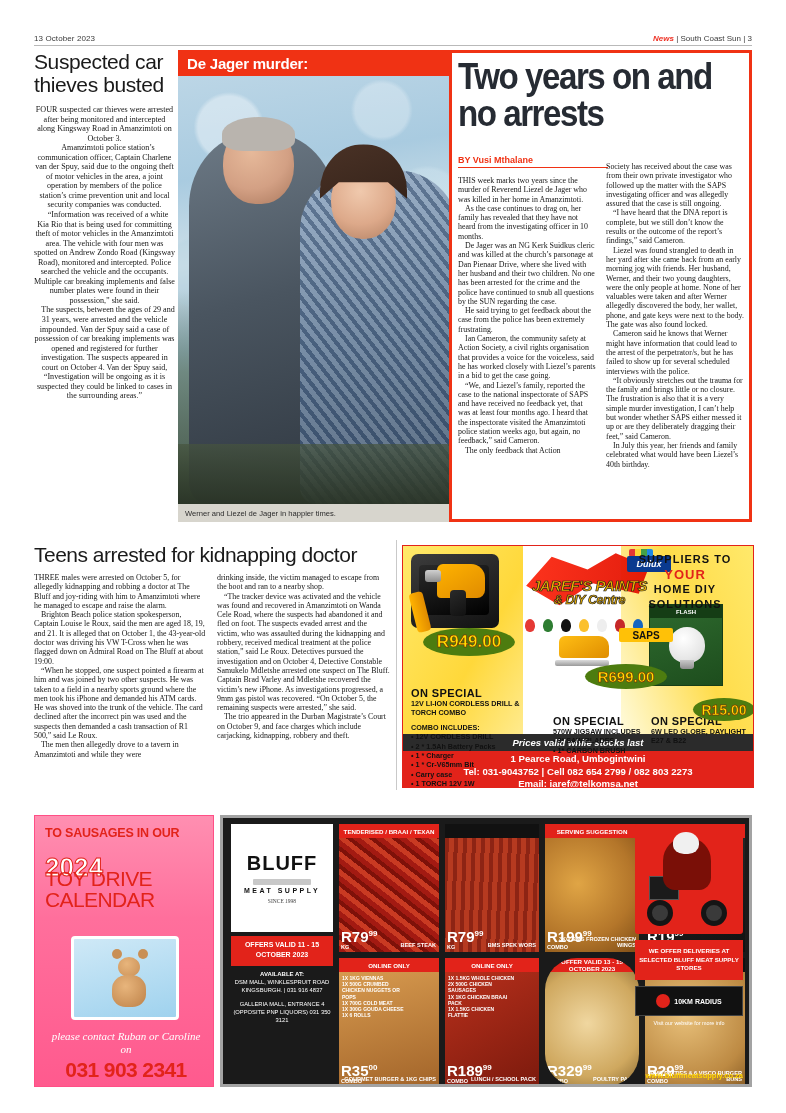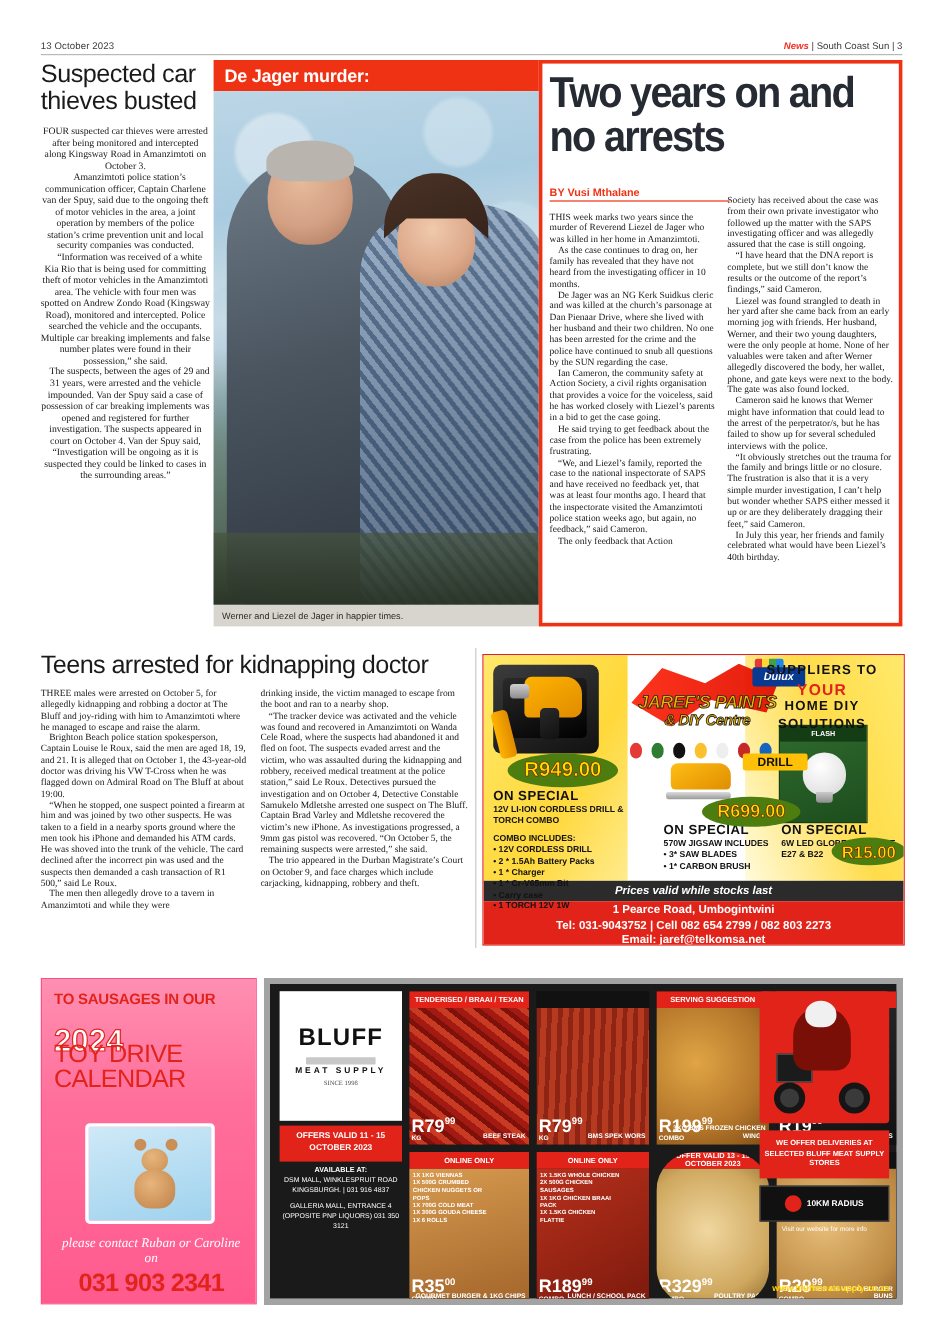--- a/index.html
+++ b/index.html
@@ -213,21 +213,21 @@
     background: linear-gradient(160deg,#2f6b2f,#1d4d1d); border: 1px solid #173d17; z-index: 3; }
   .globe-box .ghdr { height: 13px; background: #153d15; color: #fff;
     font-family:"Liberation Sans",sans-serif; font-weight:bold; font-size: 6px;
     display:flex; align-items:center; justify-content:center; }
   .globe-box .bulb { position: absolute; left: 19px; top: 22px; width: 36px; height: 36px;
     background: radial-gradient(circle at 40% 32%, #fff, #e7e7e7 62%, #cfcfcf 100%);
     border-radius: 50% 50% 46% 46%; }
   .globe-box .bulb::after { content:""; position:absolute; left:11px; top:33px; width:14px; height:9px;
     background: linear-gradient(#c9c9c9,#8e8e8e); border-radius: 0 0 3px 3px; }
 
-  .spec-blk { position: absolute; font-family: "Liberation Sans", sans-serif; color: #111; z-index: 5; }
+  .spec-blk { position: absolute; font-family: "Liberation Sans", sans-serif; color: #111; z-index: 5; margin-top: 29px; }
   .spec-blk .ttl { font-weight: bold; font-size: 11px; letter-spacing: .4px; }
   .spec-blk .sub { font-weight: bold; font-size: 7.2px; line-height: 9.4px; }
   .spec-blk .li { font-weight: bold; font-size: 7.2px; line-height: 9.4px; }
   .s1 { left: 8px; top: 112px; width: 130px; }
   .s2 { left: 150px; top: 140px; width: 120px; }
   .s3 { left: 248px; top: 140px; width: 104px; }
 
   .jaref-strip {
     position: absolute; left: 0; top: 188px; width: 100%; height: 17px; background: #2b2b2b;
     color: #fff; font-family: "Liberation Sans", sans-serif; font-style: italic; font-weight: bold;
@@ -266,21 +266,21 @@
   .toyad .l3 { position:absolute; left:12px; top:214px; width:158px; text-align:center;
     font-family:"Liberation Serif",serif; font-style:italic; color:#ffffff;
     font-size:11px; line-height:13px; }
   .toyad .phone { position:absolute; left:6px; bottom:4px; width:170px; text-align:center;
     font-family:"Liberation Sans",sans-serif; font-weight:bold; color:#e2231a;
     font-size:21px; letter-spacing:-.6px; }
 
   
   .bluff {
     position: absolute; left: 220px; top: 815px; width: 532px; height: 272px;
-    background: #1a1a1a; overflow: hidden; border: 5px solid #a3a3a3;
+    background: #1a1a1a; overflow: hidden; border: 3px solid #a3a3a3;
   }
   .bluff-logo { position:absolute; left:8px; top:6px; width:102px; height:108px;
     background:#fff; display:flex; flex-direction:column; align-items:center; justify-content:center; }
   .bluff-logo .bl1 { font-family:"Liberation Sans",sans-serif; font-weight:bold;
     font-size:20px; color:#111; letter-spacing:1px; }
   .bluff-logo .bl2 { font-family:"Liberation Sans",sans-serif; font-weight:bold;
     font-size:7px; color:#111; letter-spacing:2.5px; margin-top:2px; }
   .bluff-logo .bl3 { font-family:"Liberation Serif",serif; font-size:5.5px; color:#444; margin-top:4px; }
   .bluff-logo .knife { width:58px; height:6px; background:#c8c8c8; border-radius:1px; margin-top:4px; }
 
@@ -376,22 +376,22 @@
   </div>
   <div class="caption">Werner and Liezel de Jager in happier times.</div>
 
   <div class="dj-frame"></div>
   <h1 class="dj-head">Two years on and no arrests</h1>
   <div class="dj-byline">BY Vusi Mthalane</div>
   <div class="dj-col-a">
       <p class="first">THIS week marks two years since the murder of Reverend Liezel de Jager who was killed in her home in Amanzimtoti.</p>
       <p>As the case continues to drag on, her family has revealed that they have not heard from the investigating officer in 10 months.</p>
       <p>De Jager was an NG Kerk Suidkus cleric and was killed at the church’s parsonage at Dan Pienaar Drive, where she lived with her husband and their two children. No one has been arrested for the crime and the police have continued to snub all questions by the SUN regarding the case.</p>
+      <p>He said trying to get feedback about the case from the police has been extremely frustrating.</p>
       <p>Ian Cameron, the community safety at Action Society, a civil rights organisation that provides a voice for the voiceless, said he has worked closely with Liezel’s parents in a bid to get the case going.</p>
-      <p>He said trying to get feedback about the case from the police has been extremely frustrating.</p>
       <p>“We, and Liezel’s family, reported the case to the national inspectorate of SAPS and have received no feedback yet, that was at least four months ago. I heard that the inspectorate visited the Amanzimtoti police station weeks ago, but again, no feedback,” said Cameron.</p>
       <p>The only feedback that Action</p>
     </div>
   <div class="dj-col-b">
       <p class="first">Society has received about the case was from their own private investigator who followed up the matter with the SAPS investigating officer and was allegedly assured that the case is still ongoing.</p>
       <p>“I have heard that the DNA report is complete, but we still don’t know the results or the outcome of the report’s findings,” said Cameron.</p>
       <p>Liezel was found strangled to death in her yard after she came back from an early morning jog with friends. Her husband, Werner, and their two young daughters, were the only people at home. None of her valuables were taken and after Werner allegedly discovered the body, her wallet, phone, and gate keys were next to the body. The gate was also found locked.</p>
       <p>Cameron said he knows that Werner might have information that could lead to the arrest of the perpetrator/s, but he has failed to show up for several scheduled interviews with the police.</p>
       <p>“It obviously stretches out the trauma for the family and brings little or no closure. The frustration is also that it is a very simple murder investigation, I can’t help but wonder whether SAPS either messed it up or are they deliberately dragging their feet,” said Cameron.</p>
       <p>In July this year, her friends and family celebrated what would have been Liezel’s 40th birthday.</p>
@@ -445,21 +445,21 @@
       <div>HOME DIY</div>
       <div>SOLUTIONS</div>
     </div>
 
     <div class="price-oval p949">R949.00</div>
 
     <div class="jigsaw">
       <div class="jbody"></div>
       <div class="jfoot"></div>
     </div>
-    <div class="ingco-tag">DRILL</div>
+    <div class="ingco-tag">SAPS</div>
     <div class="price-oval p699">R699.00</div>
 
     <div class="globe-box">
       <div class="ghdr">FLASH</div>
       <div class="bulb"></div>
     </div>
     <div class="price-oval p15">R15.00</div>
 
     <div class="spec-blk s1">
       <div class="ttl">ON SPECIAL</div>

